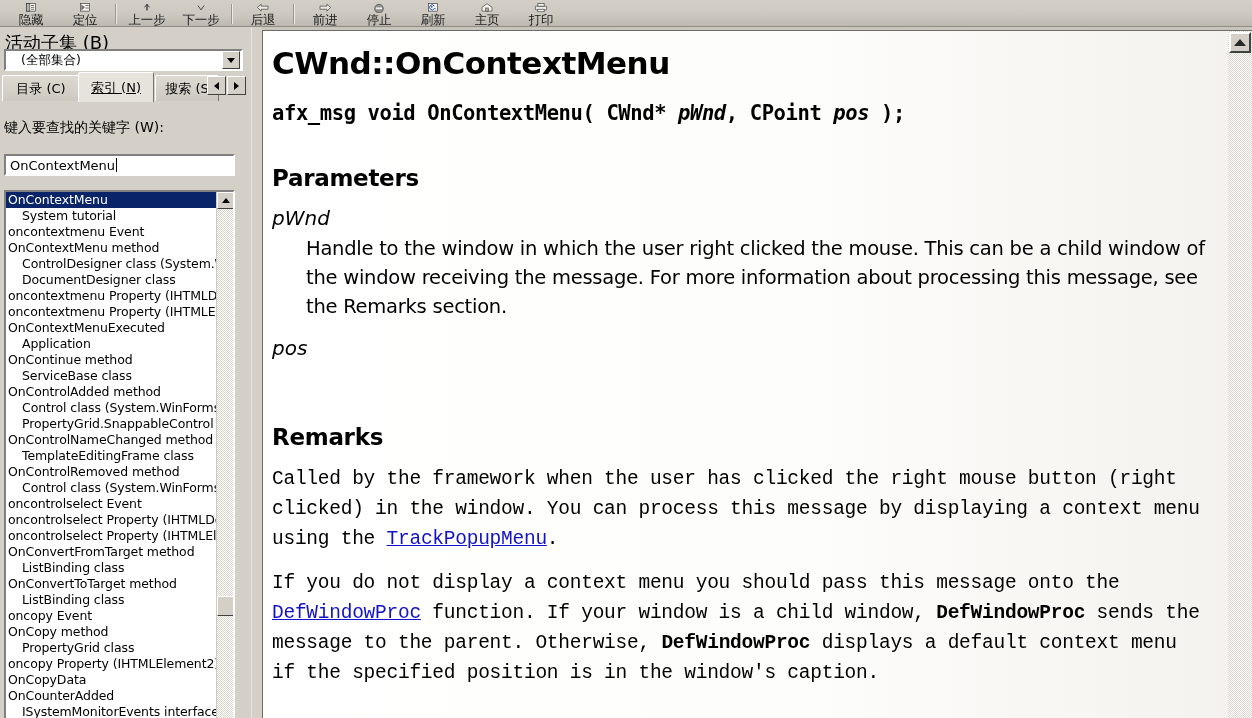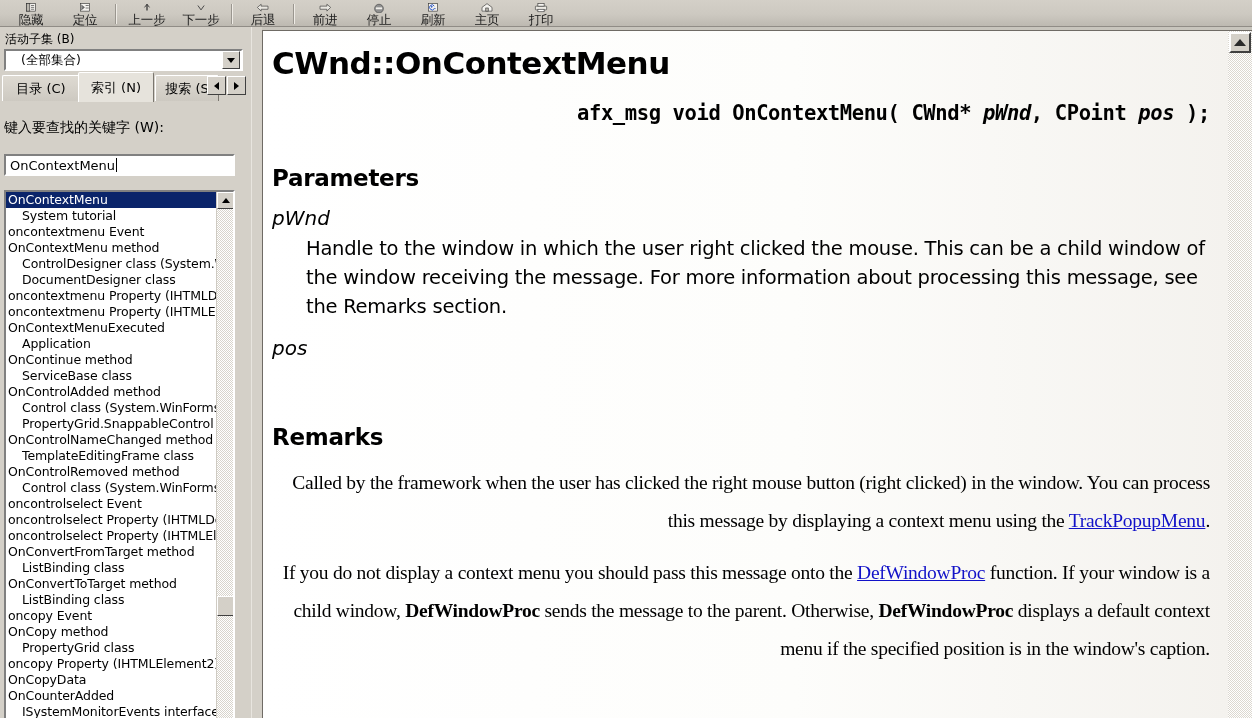--- a/index.html
+++ b/index.html
@@ -43,21 +43,21 @@
     align-self: flex-end;
   }
 
   
   .leftpane {
     position: absolute; left: 0; top: 27px; width: 251px; height: 691px;
     background: #d4d0c8;
   }
   .subset-label {
     position: absolute; left: 5px; top: 4px;
-    font-size: 12px; color: #000;
+    font-size: 18px; color: #000;
     font-family: "DejaVu Sans", sans-serif;
     white-space: nowrap;
   }
   .subset-combo {
     position: absolute; left: 4px; top: 22px; width: 239px; height: 22px;
     background: #fff;
     border: 2px solid; border-color: #808080 #ffffff #ffffff #808080;
     display: flex; align-items: center;
   }
   .subset-combo .val {
@@ -198,43 +198,43 @@
   .doc-title {
     font-size: 31px; font-weight: bold; color: #000;
     font-family: "DejaVu Sans", sans-serif;
     letter-spacing: -0.5px; line-height: 40px;
     margin-bottom: 16px;
   }
   .sig {
     font-size: 20.5px; font-weight: bold; color: #000;
     font-family: "DejaVu Sans Mono", monospace;
     letter-spacing: -0.4px; line-height: 28px;
-    white-space: nowrap; margin-bottom: 17px; text-align: right;
+    white-space: nowrap; margin-bottom: 17px;
   }
   .sig .it { font-style: italic; font-weight: bold; }
   .h2 {
     font-size: 23px; font-weight: bold; color: #000;
     font-family: "DejaVu Sans", sans-serif;
     line-height: 30px; margin-bottom: 12px; letter-spacing: -0.3px; margin-top: 36px;
   }
   .param-name {
     font-size: 20px; font-style: italic; color: #000;
     font-family: "DejaVu Sans", sans-serif;
     line-height: 26px; margin-bottom: 3px;
   }
   .param-desc {
     font-size: 19.5px; color: #000;
     font-family: "DejaVu Sans", sans-serif;
     line-height: 29px; padding-left: 34px;
     letter-spacing: -0.25px;
   }
   .para {
     font-size: 19.5px; color: #000;
-    font-family: Liberation Serif, serif;
-    line-height: 38px; letter-spacing: -0.25px; text-align: right;
+    font-family: Liberation Mono, monospace;
+    line-height: 30px; letter-spacing: -0.25px;
   }
   .para a { color: #1212c8; text-decoration: underline; }
   .para b { font-weight: bold; }
   .gap-sm { height: 14px; }
   .gap-md { height: 22px; }
 
   
   .content-vsb {
     position: absolute; right: 0; top: 0; width: 24px; height: 100%;
     background-color: #ffffff;
@@ -368,21 +368,21 @@
       <span class="val">(全部集合)</span>
       <span class="combo-arrow">
           <i class="tri-down"></i>
         </span>
     </div>
 
     <div class="tabstrip">
       <div class="tab" style="left:2px; width:78px;">
         <span>目录 (C)</span>
       </div>
-      <div class="tab active" style="left:78px; width:76px;">
+      <div class="tab active" style="left:78px; width:76px;text-decoration:underline;">
         <span>索引 (N)</span>
       </div>
       <div class="tab" style="left:155px; width:64px;">
         <span>搜索 (S</span>
       </div>
       <div class="tab-spin" style="left:207px;">
           <i class="tri-left"></i>
         </div>
       <div class="tab-spin" style="left:227px;">
           <i class="tri-right"></i>

